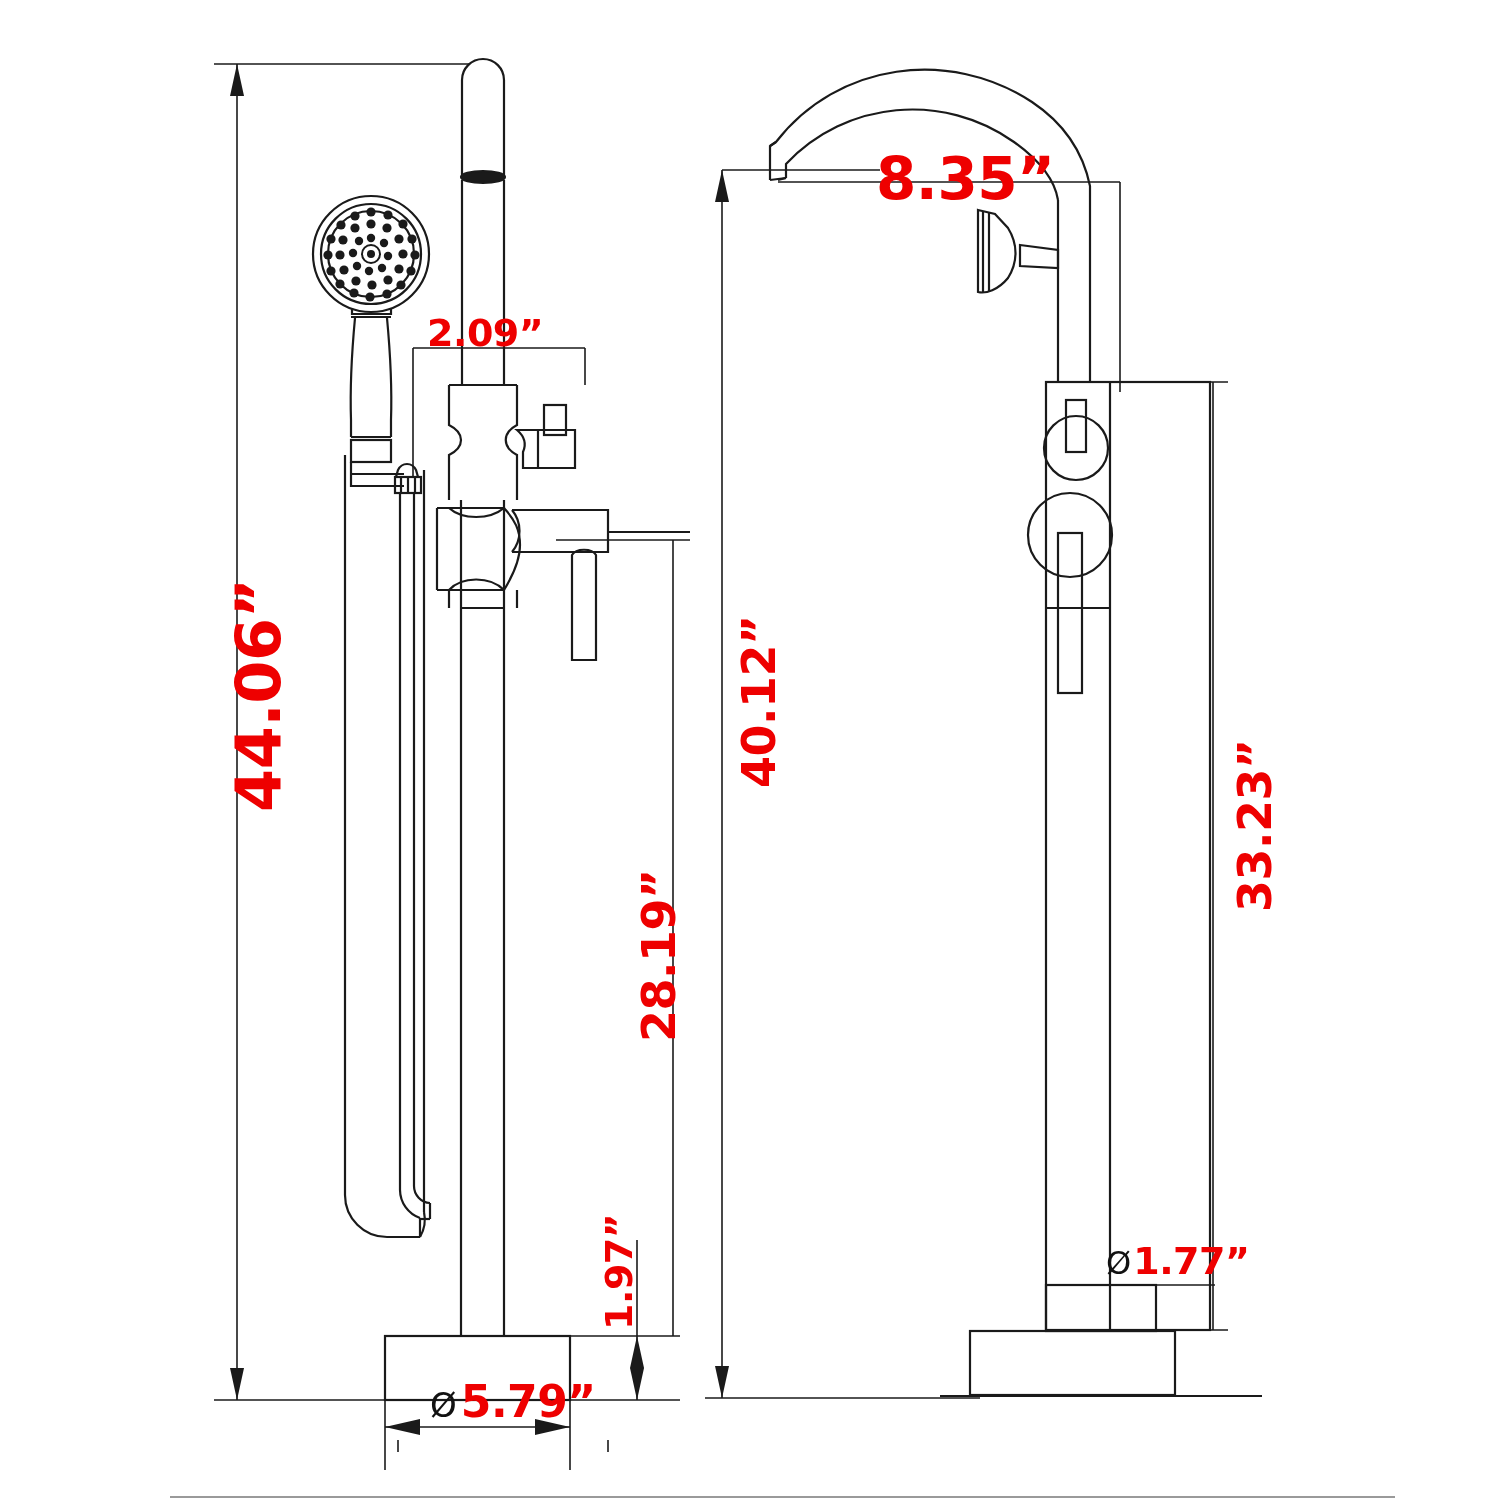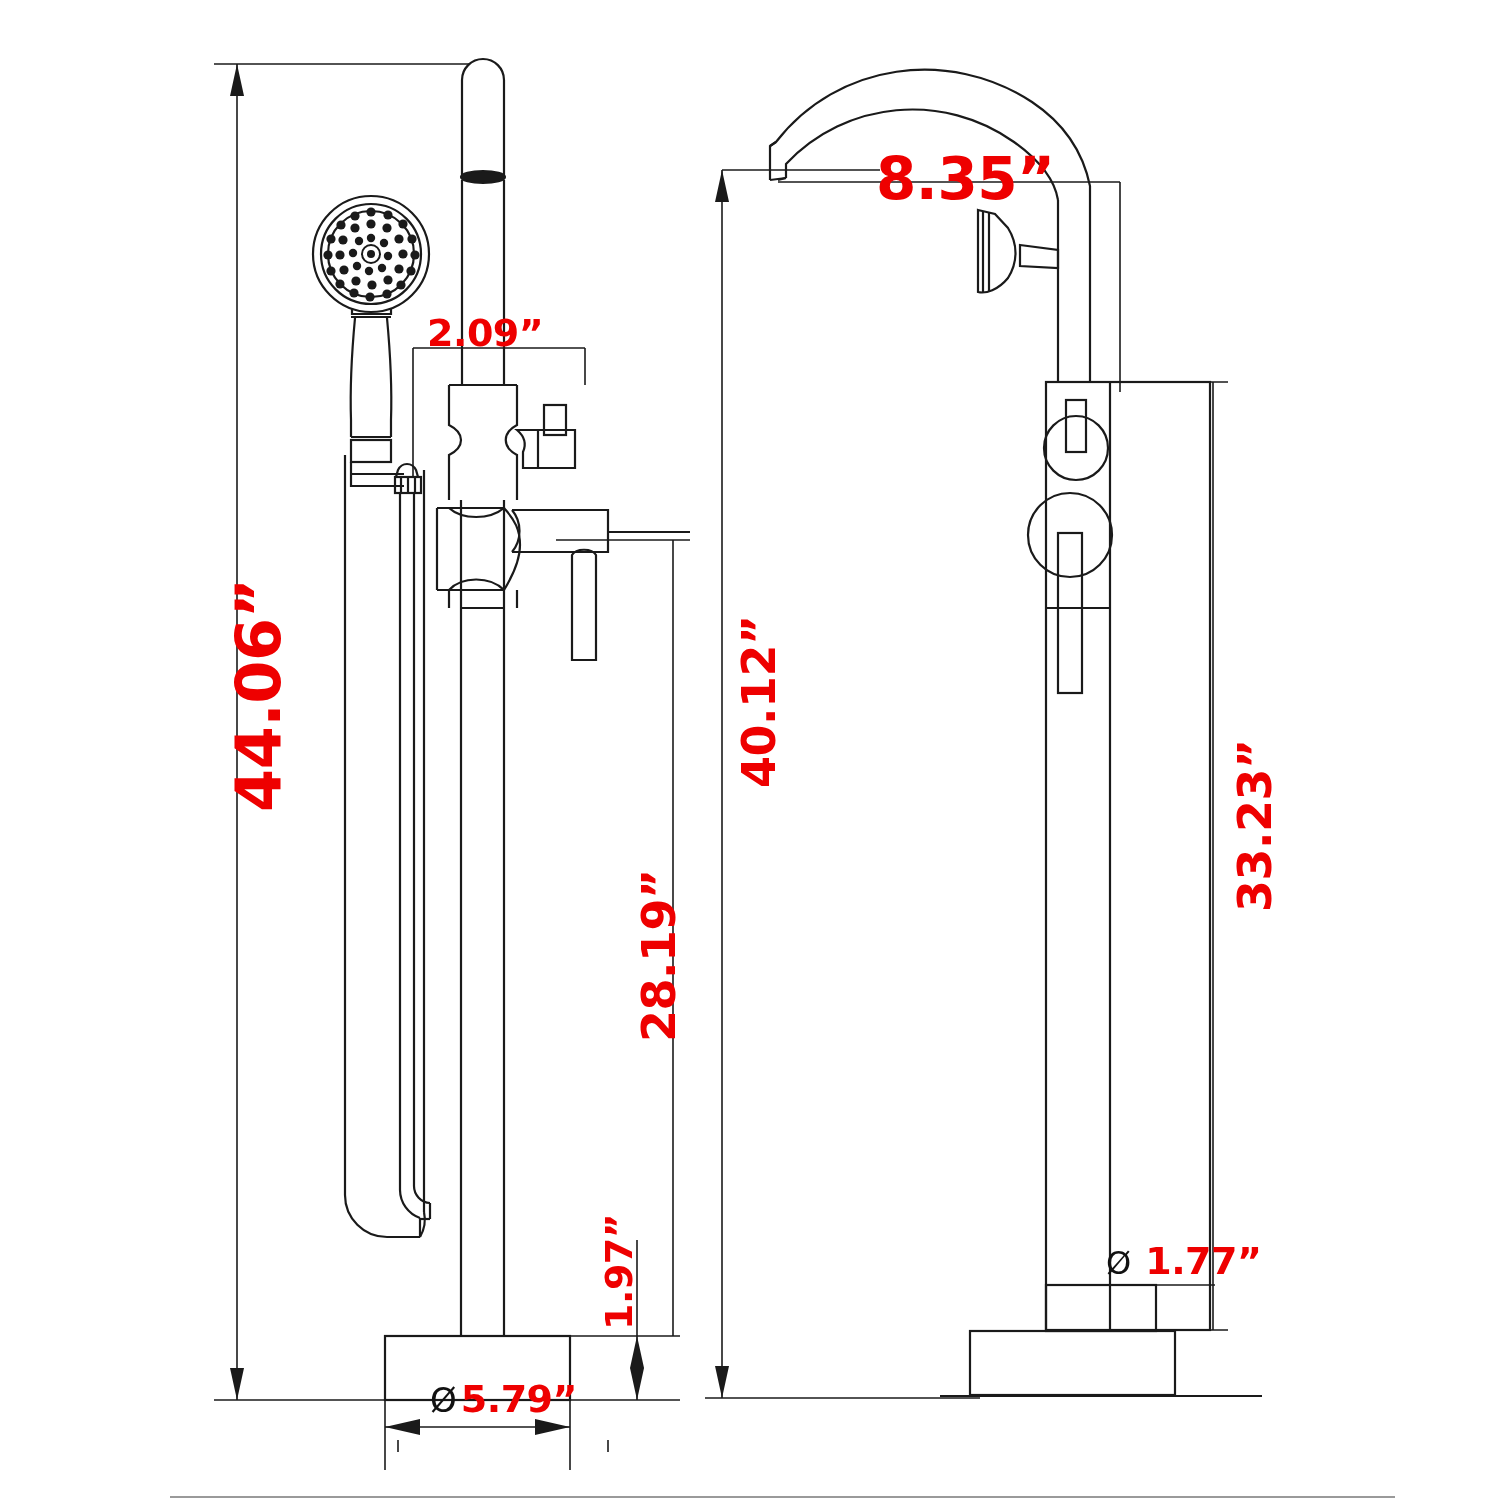--- a/index.html
+++ b/index.html
@@ -245,21 +245,21 @@
   <div class="dimlabel rot90" style="left:736px; top:788px; font-size:46px;">40.12”</div>
 
   <div class="dimlabel rot90" style="left:1232px; top:912px; font-size:46px;">33.23”</div>
 
   <div class="dimlabel rot90" style="left:636px; top:1042px; font-size:46px;">28.19”</div>
 
   <div class="dimlabel rot90" style="left:600px; top:1330px; font-size:38px;">1.97”</div>
 
   <div style="position:absolute; left:430px; top:1380px; display:flex; align-items:baseline; gap:4px;">
     <span class="dia" style="font-size:34px;">Ø</span>
-    <span class="dimlabel" style="position:static; font-size:38px;">5.79”</span>
+    <span class="dimlabel" style="position:static; font-size:44px;">5.79”</span>
   </div>
 
   <div style="position:absolute; left:1106px; top:1242px; display:flex; align-items:baseline; gap:2px;">
     <span class="dia" style="font-size:32px;">Ø</span>
-    <span class="dimlabel" style="position:static; font-size:38px;margin-left:12px;">1.77”</span>
+    <span class="dimlabel" style="position:static; font-size:38px;">1.77”</span>
   </div>
 
 </div>
 
 </body></html>

